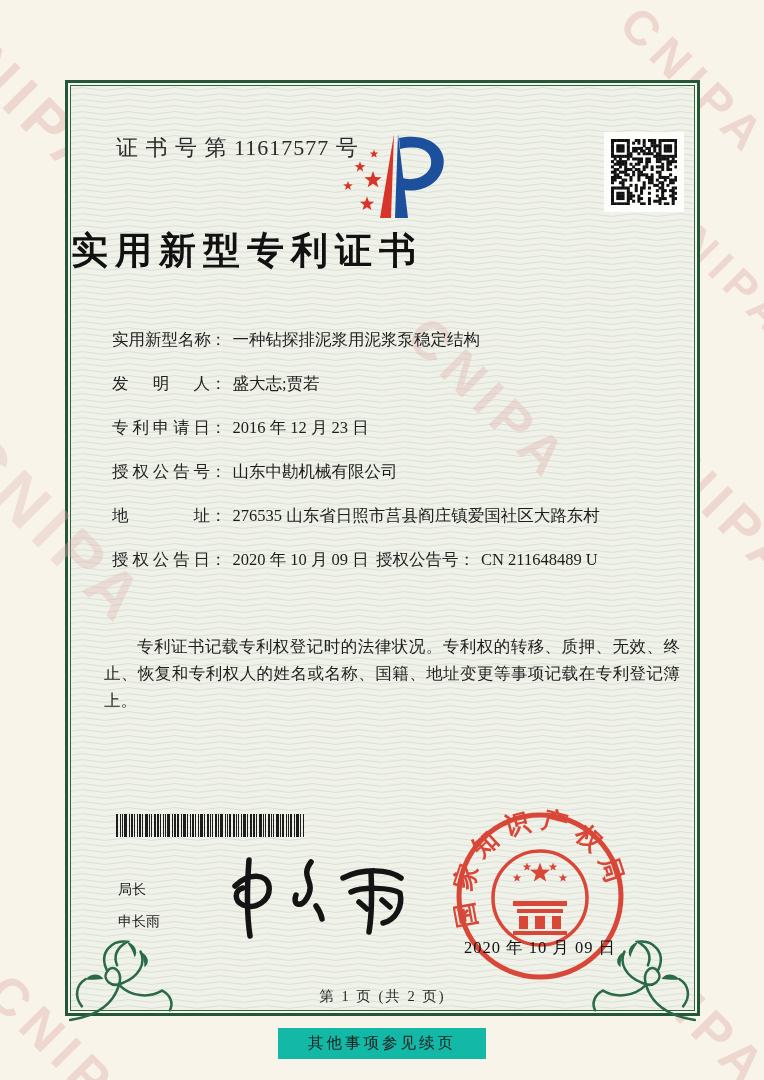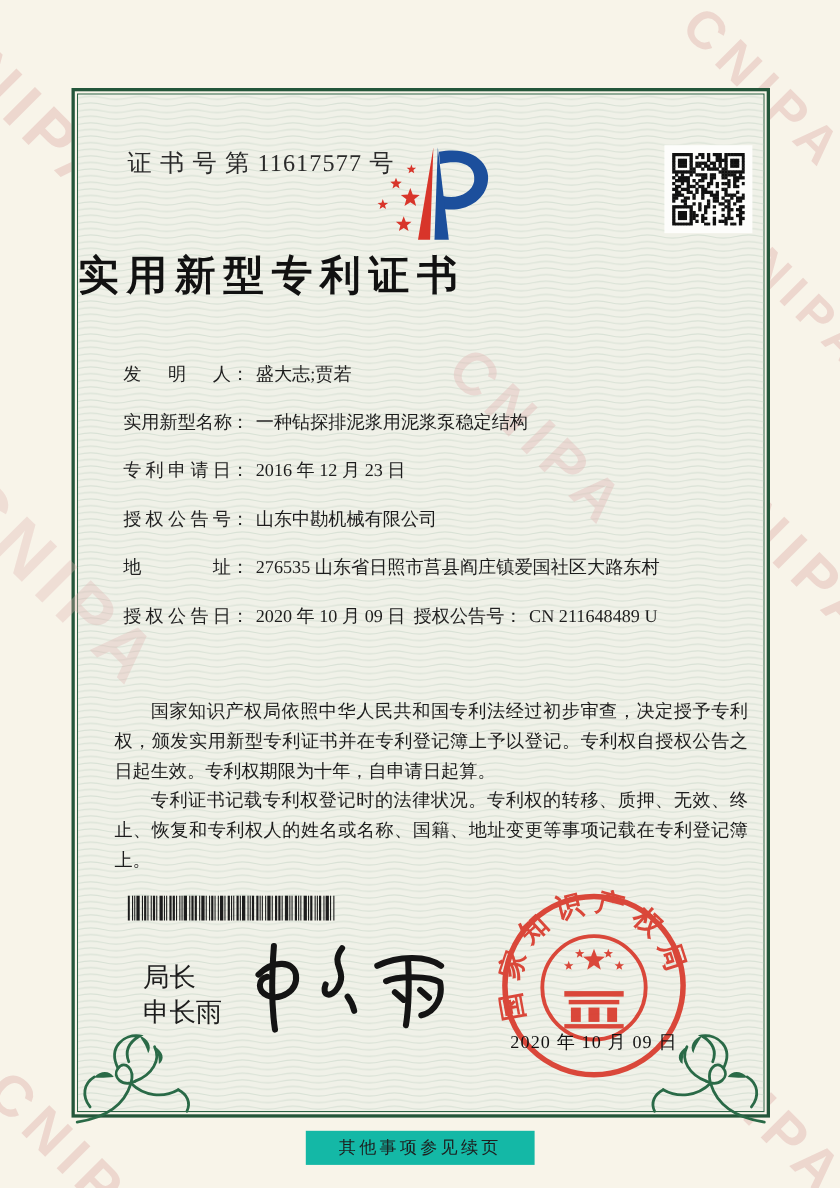--- a/index.html
+++ b/index.html
@@ -54,22 +54,22 @@
   .f-label{display:inline-block;width:98px;text-align:justify;text-align-last:justify;color:#222;}
   .f-colon{display:inline-block;margin-right:6px;}
   .f-value{color:#1d1d1d;}
   .f-pair2{position:absolute;left:264px;top:0;}
   
   .paras{position:absolute;left:33px;top:547px;width:576px;font-size:16.5px;
          line-height:27px;text-align:justify;color:#1d1d1d;}
   .paras p{margin:0;text-indent:2em;}
   
   .barcode{position:absolute;left:45px;top:728px;width:192px;height:23px;}
-  .officer{position:absolute;left:47px;top:787px;font-size:24px;line-height:32px;
-           font-family:"Liberation Sans","DejaVu Sans",sans-serif;color:#1c1c1c;margin-left:12px;}
+  .officer{position:absolute;left:47px;top:787px;font-size:14px;line-height:32px;
+           font-family:"Liberation Sans","DejaVu Sans",sans-serif;color:#1c1c1c;}
   .signature{position:absolute;left:148px;top:760px;width:215px;height:100px;}
   .seal{position:absolute;left:382px;top:723px;width:174px;height:174px;z-index:3;}
   .seal-date{position:absolute;left:382px;top:851px;width:174px;text-align:center;
              font-size:16.5px;letter-spacing:1px;color:#111;z-index:4;}
   .page-info{position:absolute;left:0;top:901px;width:100%;text-align:center;
              font-size:14.5px;letter-spacing:2px;color:#2b2b2b;}
   .flourish{position:absolute;width:118px;height:88px;bottom:-12px;z-index:2;}
   .flourish.fl-left{left:-9px;}
   .flourish.fl-right{right:-9px;transform:scaleX(-1);}
   
@@ -481,44 +481,43 @@
               <rect x="52.80" y="63.36" width="3" height="3" fill="#111"></rect>
               <rect x="55.44" y="63.36" width="3" height="3" fill="#111"></rect>
               <rect x="60.72" y="63.36" width="3" height="3" fill="#111"></rect>
             </svg>
         </div>
 
         <div class="doc-title">实用新型专利证书</div>
 
         <div class="fields">
           <div class="f-row">
-            <span class="f-label">发明人</span><span class="f-colon">：</span><span class="f-value">盛大志;贾若</span>
+            <span class="f-label">实用新型名称</span><span class="f-colon">：</span><span class="f-value">一种钻探排泥浆用泥浆泵稳定结构</span>
           </div>
           <div class="f-row">
-            <span class="f-label">实用新型名称</span><span class="f-colon">：</span><span class="f-value">一种钻探排泥浆用泥浆泵稳定结构</span>
+            <span class="f-label">发明人</span><span class="f-colon">：</span><span class="f-value">盛大志;贾若</span>
           </div>
           <div class="f-row">
             <span class="f-label">专利申请日</span><span class="f-colon">：</span><span class="f-value">2016 年 12 月 23 日</span>
           </div>
           <div class="f-row">
             <span class="f-label">授权公告号</span><span class="f-colon">：</span><span class="f-value">山东中勘机械有限公司</span>
           </div>
           <div class="f-row">
             <span class="f-label">地址</span><span class="f-colon">：</span><span class="f-value">276535  山东省日照市莒县阎庄镇爱国社区大路东村</span>
           </div>
           <div class="f-row">
             <span class="f-label">授权公告日</span><span class="f-colon">：</span><span class="f-value">2020 年 10 月 09 日</span>
             <span class="f-pair2">
               <span>授权公告号</span><span class="f-colon">：</span><span class="f-value">CN 211648489 U</span>
             </span>
           </div>
         </div>
 
         <div class="paras">
-          <p>国家知识产权局依照中华人民共和国专利法经过初步审查，决定授予专利权，颁发实用新型专利证书并在专利登记簿上予以登记。专利权自授权公告之日起生效。专利权期限为十年，自申请日起算。</p>
           <p>专利证书记载专利权登记时的法律状况。专利权的转移、质押、无效、终止、恢复和专利权人的姓名或名称、国籍、地址变更等事项记载在专利登记簿上。</p>
         </div>
 
         <svg id="barcode" class="barcode" viewBox="0 0 192 23" preserveAspectRatio="none">
             <rect x="0" y="0" width="2" height="23" fill="#1c1c1c"></rect>
             <rect x="4" y="0" width="1" height="23" fill="#1c1c1c"></rect>
             <rect x="6" y="0" width="1" height="23" fill="#1c1c1c"></rect>
             <rect x="8" y="0" width="3" height="23" fill="#1c1c1c"></rect>
             <rect x="13" y="0" width="1" height="23" fill="#1c1c1c"></rect>
             <rect x="15" y="0" width="2" height="23" fill="#1c1c1c"></rect>
@@ -624,20 +623,21 @@
               <rect x="64" y="100" width="46" height="4"></rect>
               <rect x="66" y="107" width="9" height="13"></rect>
               <rect x="82" y="107" width="10" height="13"></rect>
               <rect x="99" y="107" width="9" height="13"></rect>
               <rect x="60" y="122" width="54" height="4"></rect>
             </g>
           </g>
         </svg>
         <div class="seal-date">2020 年 10 月 09 日</div>
 
+        <div class="page-info">第 1 页 (共 2 页)</div>
       </div>
     </div>
   </div>
 
   <div class="cont-note">
     <span>其他事项参见续页</span>
   </div>
 </div>
 
 </body></html>

